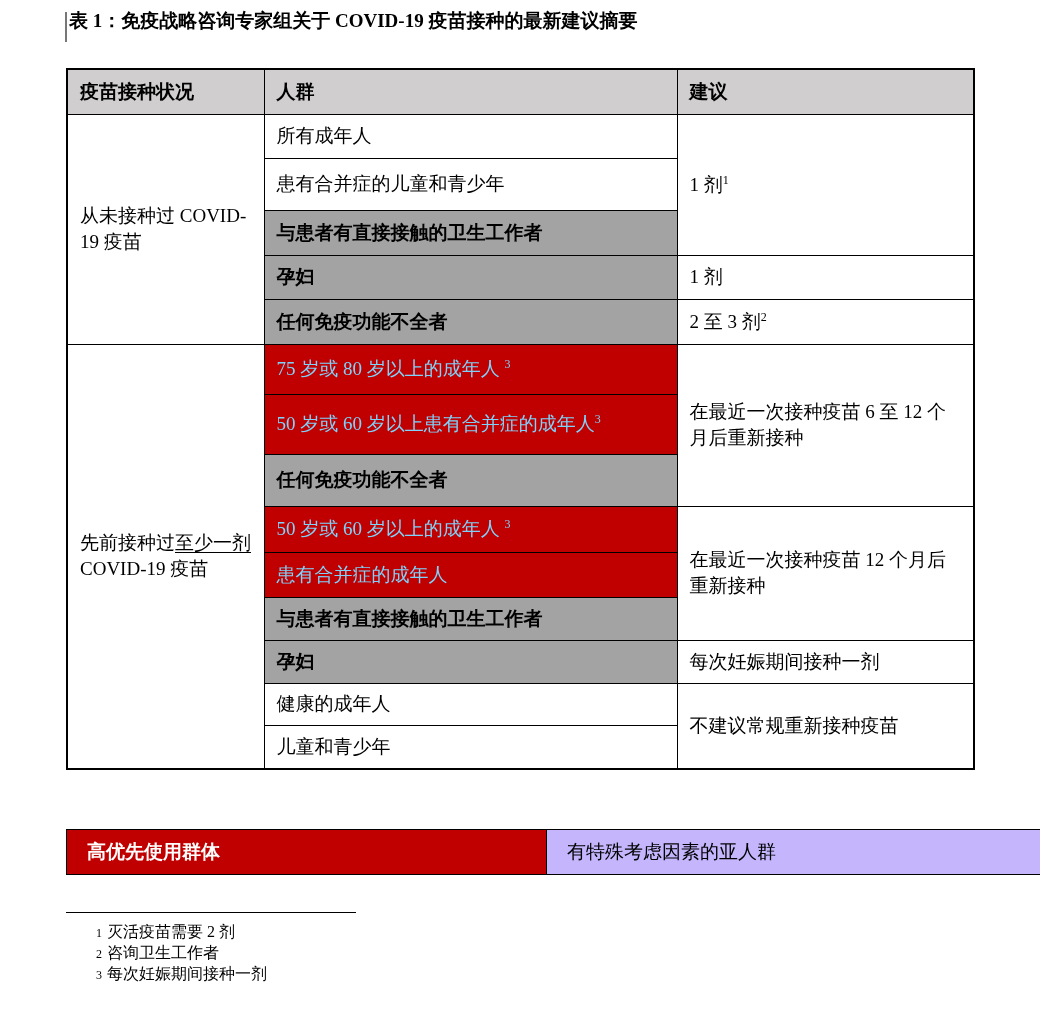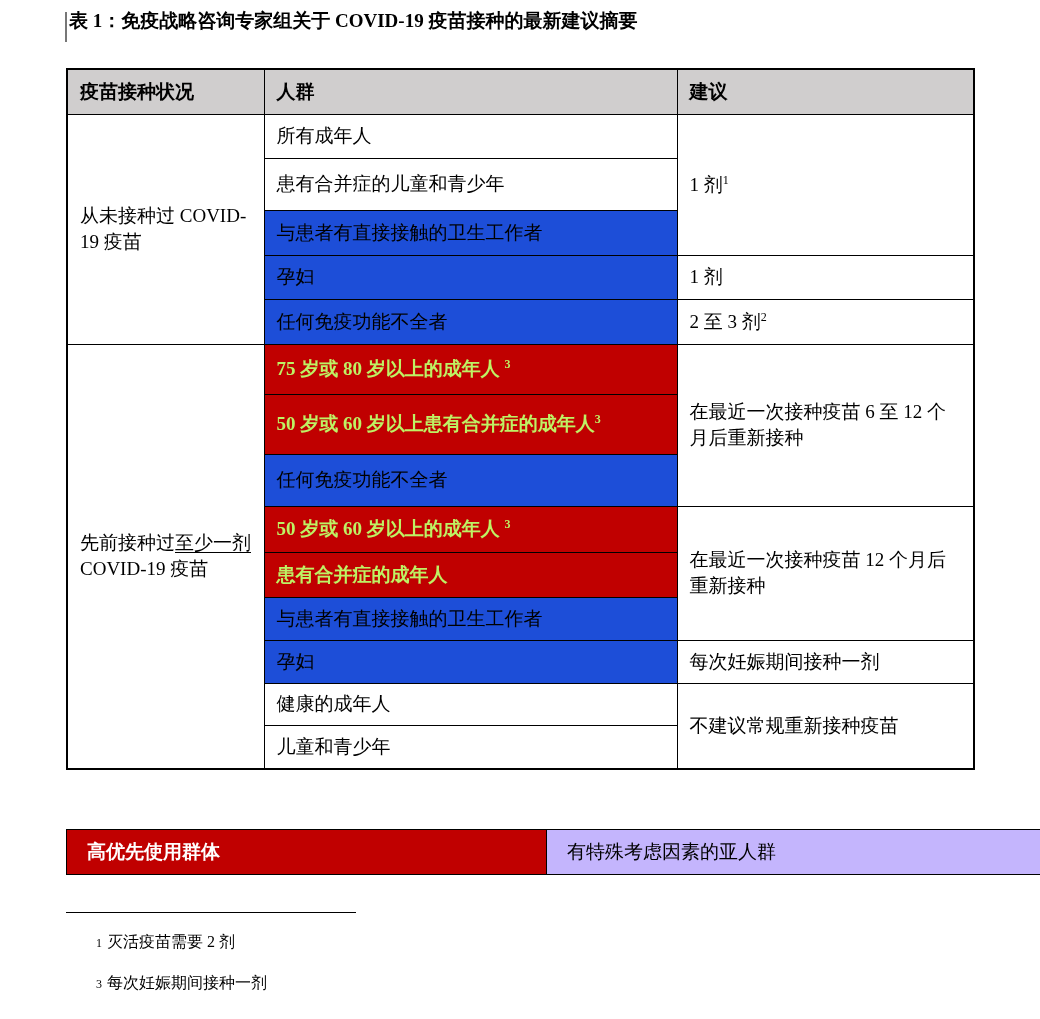--- a/index.html
+++ b/index.html
@@ -21,39 +21,39 @@
     border:1.5px solid #000;
     padding:2px 12px;
     font-size:19px;
     vertical-align:middle;
     text-align:left;
     overflow:hidden;
   }
   table.main th{
     background:#d0cece;font-weight:bold;
   }
-  td.red{background:#c00000;color:#bef264;font-weight:bold;}
-  td.cream{background:#1d4ed8;}
+  td.red{background:#c00000;color:#7dd3fc;font-weight:normal;}
+  td.cream{background:#a3a3a3;font-weight:bold;}
   td.status{vertical-align:middle;}
   sup{font-size:12px;line-height:0;}
   .u{text-decoration:underline;text-underline-offset:3px;text-align:right;}
 
   .legend-label{position:absolute;left:2px;top:838px;font-size:24px;text-decoration:underline;}
   table.legend{
     position:absolute;left:0;top:829px;width:907px;height:46px;
     border-collapse:collapse;table-layout:fixed;border:1.5px solid #000;
   }
   table.legend td{
     border:1.5px solid #000;padding:2px 20px;font-size:19px;vertical-align:middle;
   }
   td.legend-red{background:#c00000;color:#ffffff;font-weight:bold;width:439px;}
   td.legend-cream{background:#c4b5fd;width:468px;margin-top:8px;}
 
   .footnote-rule{position:absolute;left:0;top:912px;width:290px;border-top:1.5px solid #000;}
-  .footnotes{position:absolute;left:30px;top:922px;font-size:16px;line-height:40px;}
+  .footnotes{position:absolute;left:30px;top:922px;font-size:16px;line-height:19px;}
   .fn-marker{font-size:12px;margin-right:5px;}
 </style>
 </head>
 <body>
 
 <div class="doc">
 
   <div class="change-bar"></div>
   <div class="title">表 1：免疫战略咨询专家组关于 COVID-19 疫苗接种的最新建议摘要</div>
 
@@ -131,16 +131,17 @@
         <tr>
       <td class="legend-red">高优先使用群体</td>
       <td class="legend-cream">有特殊考虑因素的亚人群</td>
     </tr>
   </tbody>
     </table>
 
   <div class="footnote-rule"></div>
   <div class="footnotes">
     <div><span class="fn-marker">1</span><span>灭活疫苗需要 2 剂</span></div>
+    <div><span class="fn-marker">2</span><span>咨询卫生工作者</span></div>
     <div><span class="fn-marker">3</span><span>每次妊娠期间接种一剂</span></div>
   </div>
 
 </div>
 
 </body></html>

